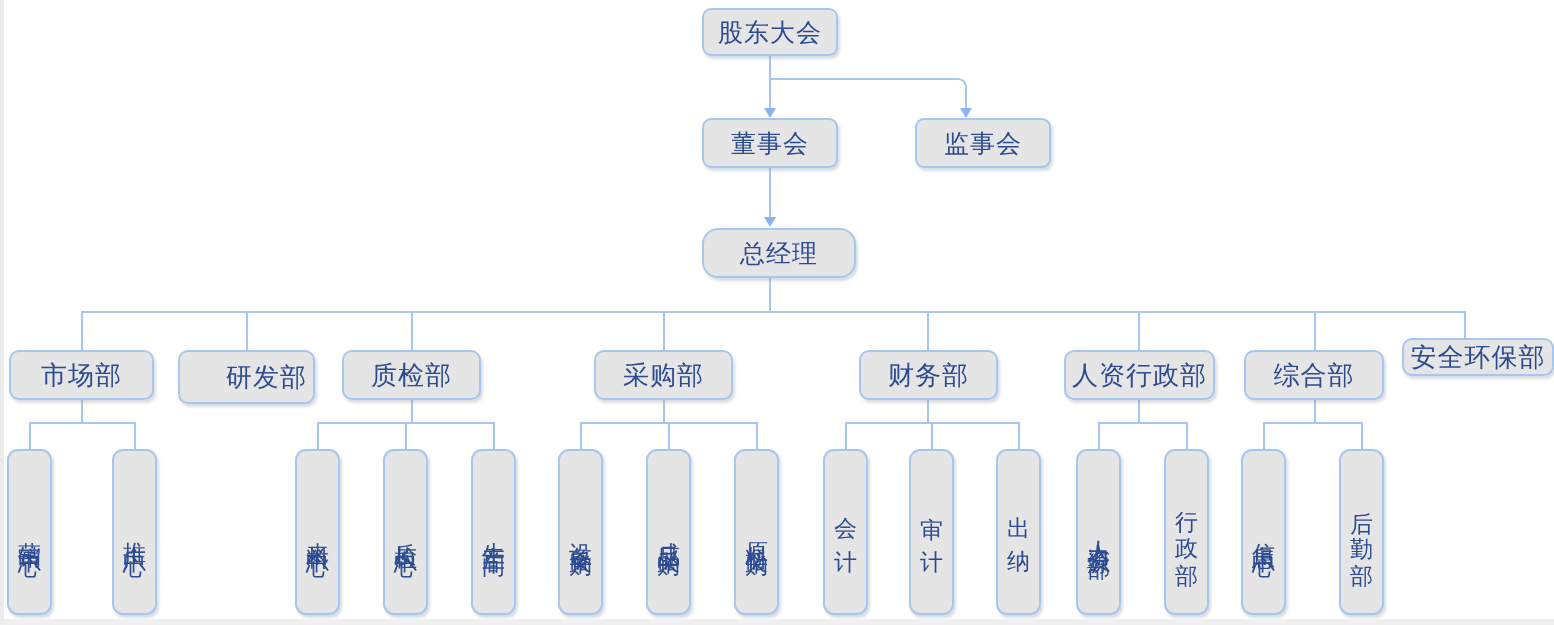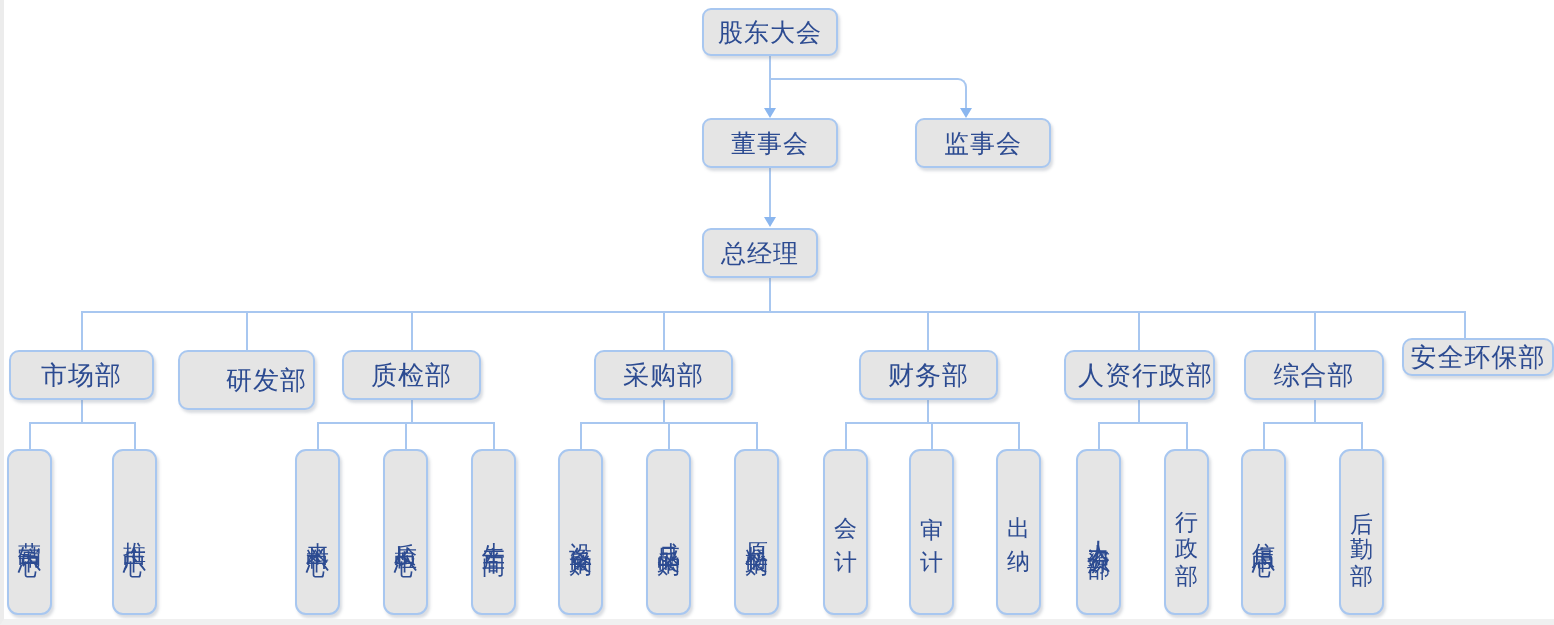--- a/index.html
+++ b/index.html
@@ -111,53 +111,53 @@
     <span>董事会</span>
   </div>
 
   <div class="node lvl2" style="left:895px; top:118px; width:136px; height:50px;margin-left:16px;">
     <span>监事会</span>
   </div>
 
   <div class="vline" style="left:765px; top:168px; height:52px;"></div>
   <div class="arrow" style="left:760px; top:217px;"></div>
 
-  <div class="node lvl3" style="left:698px; top:228px; width:116px; height:50px;">
+  <div class="node lvl3" style="left:698px; top:228px; width:154px; height:50px;border-radius:16px;">
     <span>总经理</span>
   </div>
 
   <div class="vline" style="left:765px; top:278px; height:34px;"></div>
 
   <div class="hline" style="left:77px; top:311px; width:1384px;"></div>
 
   <div class="vline" style="left:77px;   top:311px; height:39px;"></div>
   <div class="vline" style="left:242px;  top:311px; height:39px;"></div>
   <div class="vline" style="left:407px;  top:311px; height:39px;"></div>
   <div class="vline" style="left:659px;  top:311px; height:39px;"></div>
   <div class="vline" style="left:923px;  top:311px; height:39px;"></div>
   <div class="vline" style="left:1134px; top:311px; height:39px;"></div>
   <div class="vline" style="left:1310px; top:311px; height:39px;"></div>
   <div class="vline" style="left:1460px; top:311px; height:39px;"></div>
 
   <div class="node dept" style="left:5px; top:350px; width:145px; height:50px;">
     <span>市场部</span>
   </div>
-  <div class="node dept" style="left:174px; top:350px; width:137px; height:60px;padding-left:40px;">
+  <div class="node dept" style="left:174px; top:350px; width:137px; height:54px;padding-left:40px;">
     <span>研发部</span>
   </div>
   <div class="node dept" style="left:338px; top:350px; width:139px; height:50px;text-align:center;">
     <span>质检部</span>
   </div>
   <div class="node dept" style="left:590px; top:350px; width:139px; height:50px;">
     <span>采购部</span>
   </div>
   <div class="node dept" style="left:855px; top:350px; width:139px; height:50px;">
     <span>财务部</span>
   </div>
-  <div class="node dept" style="left:1060px; top:350px; width:151px; height:50px;justify-content:flex-end;">
+  <div class="node dept" style="left:1060px; top:350px; width:151px; height:50px;">
     <span>人资行政部</span>
   </div>
   <div class="node dept" style="left:1240px; top:350px; width:140px; height:50px;">
     <span>综合部</span>
   </div>
   <div class="node dept" style="left:1398px; top:338px; width:152px; height:38px;">
     <span>安全环保部</span>
   </div>
 
   <div class="vline" style="left:77px; top:400px; height:23px;"></div>

